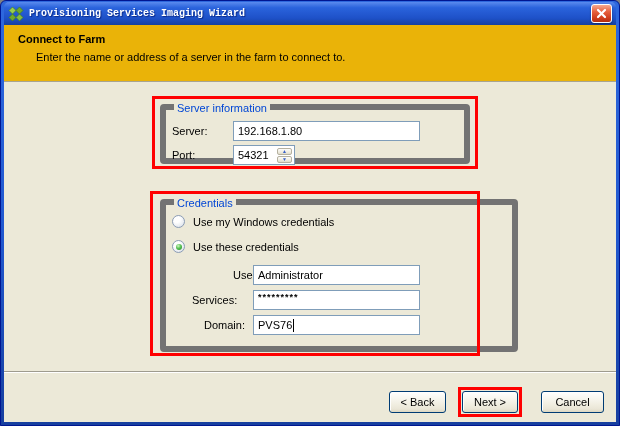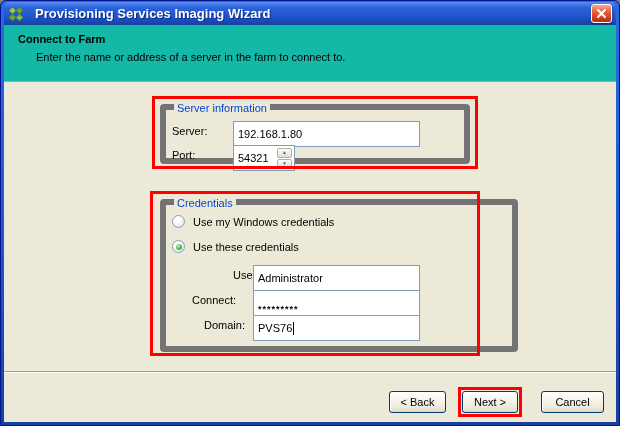--- a/index.html
+++ b/index.html
@@ -13,54 +13,54 @@
     border-radius:6px 6px 0 0;
     background:linear-gradient(180deg,#2E68DE 0%,#2158CF 55%,#173F9F 100%);
     padding:1px 3px 4px 3px;
   }
   .titlebar {
     height:23px; display:flex; align-items:center; padding:0 4px;
     background:linear-gradient(180deg,#5A8BEE 0%,#2A63DC 25%,#1E51C8 70%,#16409F 100%);
     border-radius:5px 5px 0 0;
   }
   .titlebar .title {
-    color:#fff; font-weight:bold; font-size:13px; margin-left:11px; flex:1;
-    text-shadow:1px 1px 1px #0A2A8A; white-space:nowrap; overflow:hidden;
+    color:#fff; font-weight:bold; font-size:10px; margin-left:5px; flex:1;
+    text-shadow:1px 1px 1px #0A2A8A; white-space:nowrap; overflow:hidden;font-family:Liberation Mono, monospace;
   }
   .app-icon { width:16px; height:16px; flex:0 0 16px; }
   .close-btn {
     width:21px; height:19px; border:1px solid #FFFFFF; border-radius:3px;
     background:linear-gradient(180deg,#F6A98F 0%,#E65F3C 40%,#CC3A19 80%,#B22E10 100%);
     display:flex; align-items:center; justify-content:center; cursor:pointer;
     box-shadow:0 1px 2px rgba(0,0,20,.4);
   }
 
   .content { position:relative; width:612px; height:397px; background:#ECE9D8; overflow:hidden; }
 
   .header {
-    position:absolute; left:0; top:0; width:612px; height:57px; background:#14b8a6;
+    position:absolute; left:0; top:0; width:612px; height:57px; background:#eab308;
     border-bottom:1px solid #A8A490;
     text-align:center;
   }
   .header .h-title { position:absolute; left:14px; top:8px; font-weight:bold; font-size:11px; }
   .header .h-sub  { position:absolute; left:32px; top:26px; font-size:11px; }
 
   .groupbox {
     position:absolute; border:6px solid #737373; border-radius:4px; background:transparent;
   }
   .legend {
     position:absolute; top:-8px; left:8px; padding:0 3px; background:#ECE9D8;
     color:#0046D5; font-size:11px; white-space:nowrap;
   }
 
   .lbl { position:absolute; font-size:11px; line-height:14px; white-space:nowrap; }
 
   .input {
     position:absolute; height:20px; background:#FFFFFF; border:1px solid #7F9DB9;
-    display:flex; align-items:center; padding:12px 4px; font-size:11px; overflow:hidden;
+    display:flex; align-items:center; padding:0 4px; font-size:11px; overflow:hidden;
   }
   .input .pw { align-self:flex-start; margin-top:1px; font-size:9px; letter-spacing:1px; font-weight:bold; }
   .caret { display:inline-block; width:1px; height:13px; background:#000; margin-left:1px; }
 
   .spin { position:absolute; right:2px; top:2px; bottom:2px; width:15px; display:flex; flex-direction:column; gap:1px; }
   .spin-btn {
     flex:1; border:1px solid #B5B1A0; border-radius:2px;
     background:linear-gradient(180deg,#FDFDFB 0%,#EEEBDF 60%,#E0DCCA 100%);
     display:flex; align-items:center; justify-content:center;
     font-size:5px; color:#3A62C8; cursor:pointer; line-height:1;
@@ -143,21 +143,21 @@
     <div class="radio" style="left:168px; top:215px;">
         <span class="dot"></span>
       </div>
     <div class="lbl" style="left:189px; top:215px;">Use these credentials</div>
 
     <div class="lbl" style="left:188px; top:243px;margin-left:41px;">User name:</div>
     <div class="input" style="left:249px; top:240px; width:167px;">
       <span>Administrator</span>
     </div>
 
-    <div class="lbl" style="left:188px; top:268px;">Connect:</div>
+    <div class="lbl" style="left:188px; top:268px;">Services:</div>
     <div class="input" style="left:249px; top:265px; width:167px;">
       <span class="pw">*********</span>
     </div>
 
     <div class="lbl" style="left:200px; top:293px;">Domain:</div>
     <div class="input" style="left:249px; top:290px; width:167px;">
       <span>PVS76</span>
         <span class="caret"></span>
     </div>
 

